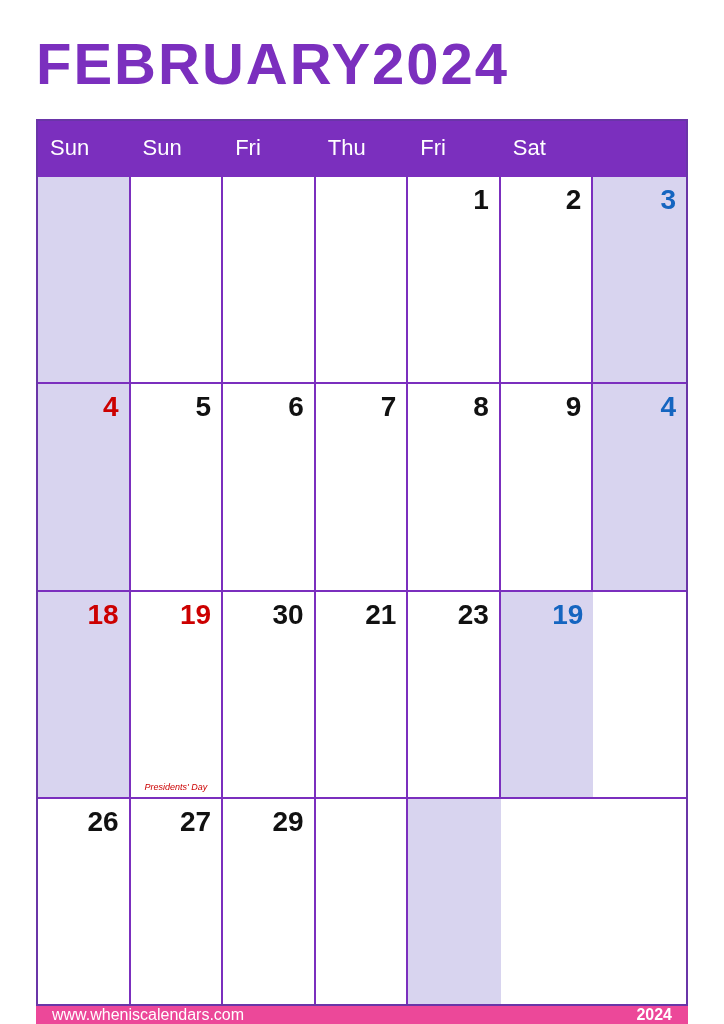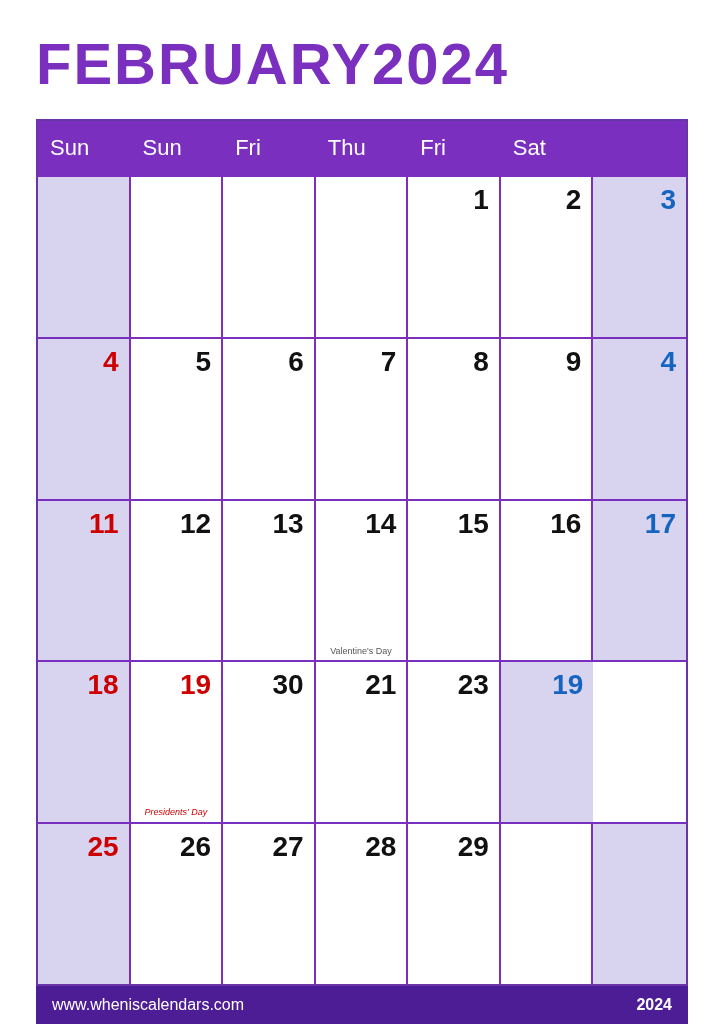--- a/index.html
+++ b/index.html
@@ -92,25 +92,25 @@
     .day-number.blue { color: #1565c0; }
     .event-label {
       font-size: 9px;
       color: #555;
       margin-top: auto;
       text-align: center;
       line-height: 1.2;
     }
     .event-label.red-event { color: #c00; font-style: italic; }
     .footer {
-      background: #4c1d95;
+      background: #ec4899;
       display: flex;
       justify-content: space-between;
       align-items: center;
-      padding: 10px 16px;
+      padding: 0 16px;
       margin-top: 0;
     }
     .footer-url {
       color: #fff;
       font-size: 16px;
     }
     .footer-year {
       color: #fff;
       font-size: 16px;
       font-weight: 700;
@@ -176,44 +176,20 @@
           <span class="day-number black">8</span>
         </div>
         <div class="day-cell">
           <span class="day-number black">9</span>
         </div>
         <div class="day-cell weekend-sat">
           <span class="day-number blue">4</span>
         </div>
       </div>
 
-      <div class="week-row">
-        <div class="day-cell weekend-sun">
-          <span class="day-number red">11</span>
-        </div>
-        <div class="day-cell">
-          <span class="day-number black">12</span>
-        </div>
-        <div class="day-cell">
-          <span class="day-number black">13</span>
-        </div>
-        <div class="day-cell">
-          <span class="day-number black">14</span>
-          <span class="event-label">Valentine's Day</span>
-        </div>
-        <div class="day-cell">
-          <span class="day-number black">15</span>
-        </div>
-        <div class="day-cell">
-          <span class="day-number black">16</span>
-        </div>
-        <div class="day-cell weekend-sat">
-          <span class="day-number blue">17</span>
-        </div>
-      </div>
 
       <div class="week-row">
         <div class="day-cell weekend-sun">
           <span class="day-number red">18</span>
         </div>
         <div class="day-cell">
           <span class="day-number red">19</span>
           <span class="event-label red-event">Presidents' Day</span>
         </div>
         <div class="day-cell">
@@ -224,31 +200,25 @@
         </div>
         <div class="day-cell">
           <span class="day-number black">23</span>
         </div>
         <div class="day-cell weekend-sat">
           <span class="day-number blue">19</span>
         </div>
       </div>
 
       <div class="week-row">
-        <div class="day-cell weekend-sun">
-          <span class="day-number red">25</span>
-        </div>
         <div class="day-cell">
           <span class="day-number black">26</span>
         </div>
         <div class="day-cell">
           <span class="day-number black">27</span>
-        </div>
-        <div class="day-cell">
-          <span class="day-number black">28</span>
         </div>
         <div class="day-cell">
           <span class="day-number black">29</span>
         </div>
         <div class="day-cell"></div>
         <div class="day-cell weekend-sat"></div>
       </div>
 
     </div>
   </div>

